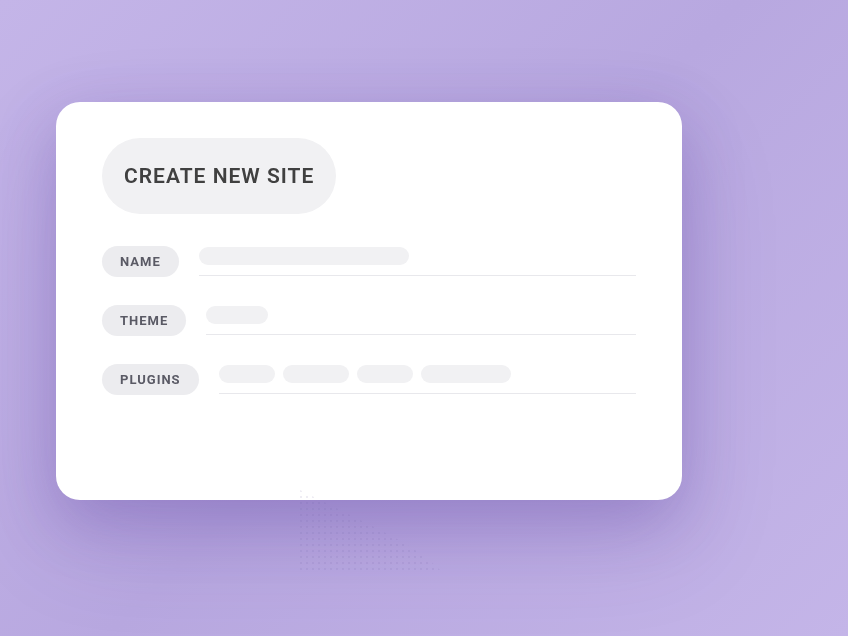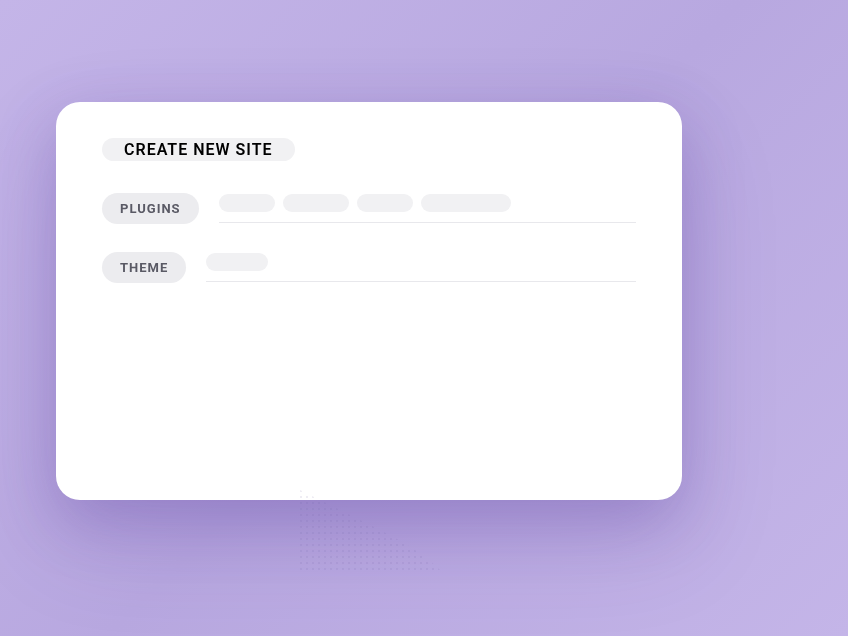--- a/index.html
+++ b/index.html
@@ -26,25 +26,25 @@
       background: #ffffff;
       border-radius: 24px;
       box-shadow: 0 20px 60px rgba(80, 50, 150, 0.25), 0 40px 100px rgba(80, 50, 150, 0.15);
       padding: 36px 46px;
     }
     
     .title-pill {
       display: inline-block;
       background: #f1f1f3;
       border-radius: 999px;
-      padding: 2px 22px;
-      font-size: 16px;
+      padding: 26px 22px;
+      font-size: 21px;
       font-weight: 600;
       letter-spacing: 1px;
-      color: #000000;
+      color: #404040;
     }
     
     .form-rows {
       margin-top: 32px;
     }
     
     .form-row {
       display: flex;
       align-items: center;
       gap: 20px;
@@ -117,35 +117,41 @@
     }
   </style>
 </head>
 <body>
 
 <div class="card">
   <div class="title-pill">CREATE NEW SITE</div>
   
   <div class="form-rows">
 
+    <div class="form-row">
+      <div class="label-pill">NAME</div>
+      <div class="field-area">
+        <div class="placeholder-pill pill-long"></div>
+      </div>
+    </div>
+
+    <div class="form-row">
+      <div class="label-pill">THEME</div>
+      <div class="field-area">
+        <div class="placeholder-pill pill-theme"></div>
+      </div>
+    </div>
 
     <div class="form-row">
       <div class="label-pill">PLUGINS</div>
       <div class="field-area">
         <div class="placeholder-pill pill-s1"></div>
         <div class="placeholder-pill pill-s2"></div>
         <div class="placeholder-pill pill-s3"></div>
         <div class="placeholder-pill pill-s4"></div>
-      </div>
-    </div>
-
-    <div class="form-row">
-      <div class="label-pill">THEME</div>
-      <div class="field-area">
-        <div class="placeholder-pill pill-theme"></div>
       </div>
     </div>
 
 
   </div>
 </div>
 
 <svg class="dots-decoration" viewBox="0 0 160 80">
   <defs>
     <pattern id="dotpattern" x="0" y="0" width="6" height="6" patternUnits="userSpaceOnUse">

